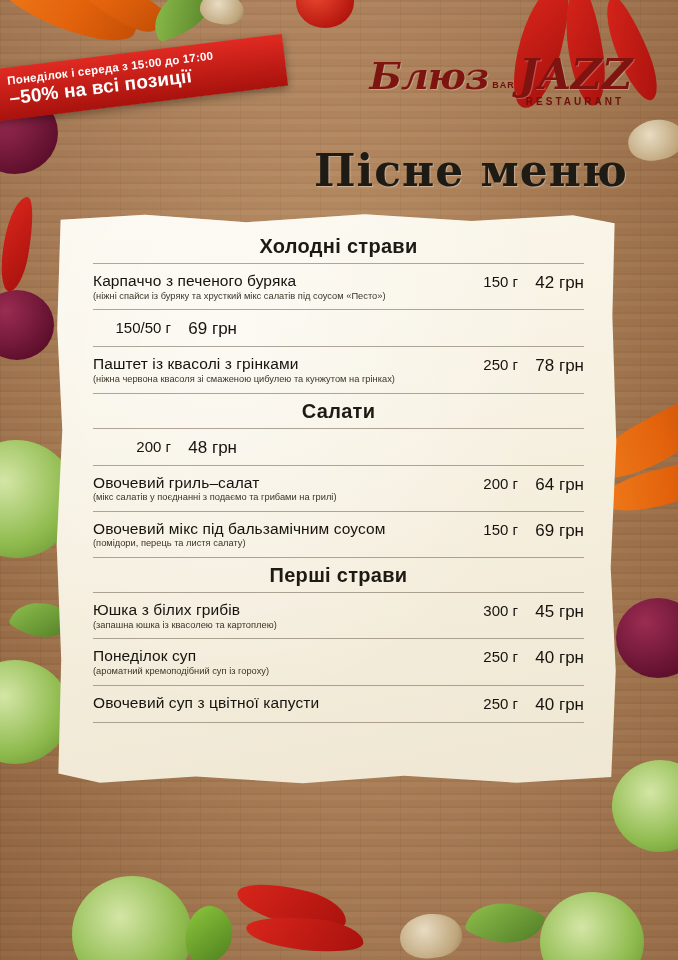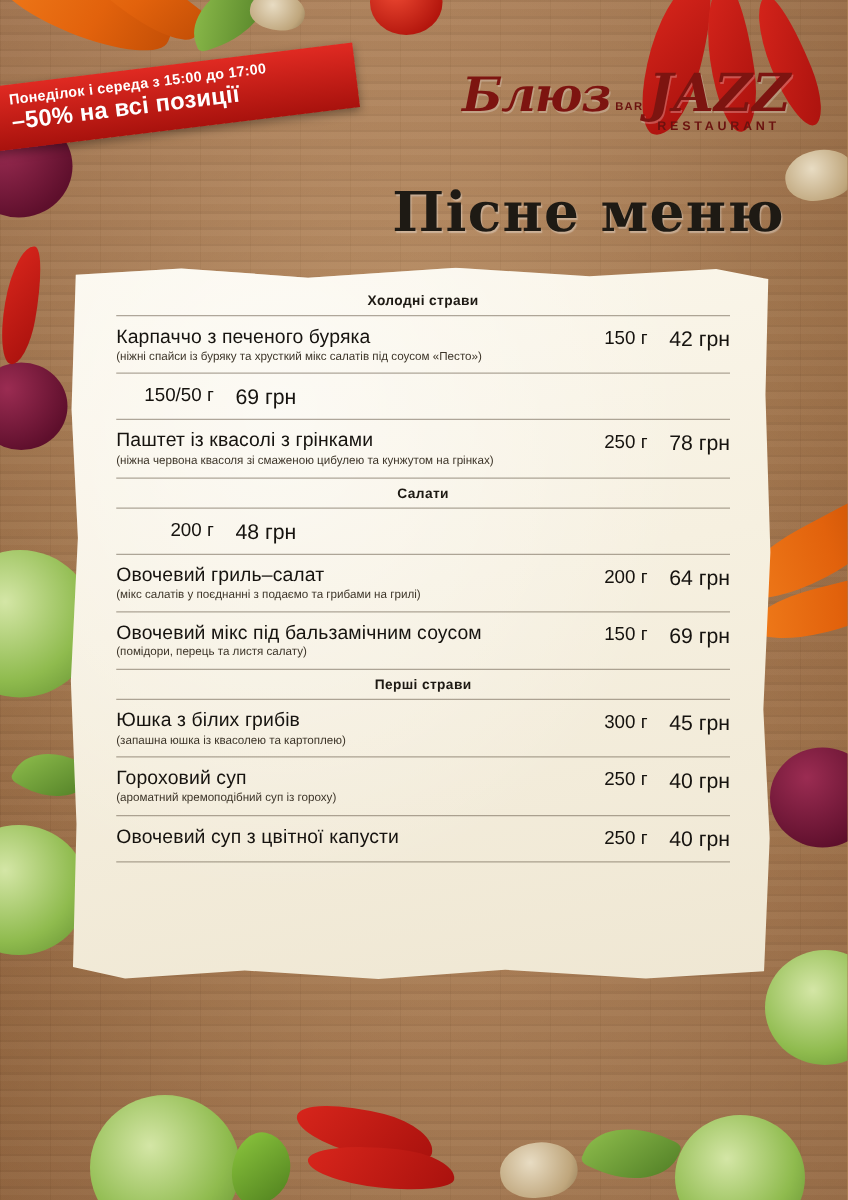--- a/index.html
+++ b/index.html
@@ -185,21 +185,21 @@
   .promo-main {
     font-size: 19px;
     font-weight: bold;
     letter-spacing: 0.2px;
     margin-top: 1px;
   }
 
   
   .section-head {
     text-align: center;
-    font-size: 11px;
+    font-size: 20px;
     font-weight: bold;
     color: #1d1913;
     letter-spacing: 0.3px;
     margin: 2px 0 5px;
     font-family: "Liberation Sans", sans-serif;
   }
   .section-head.first { margin-top: 0; }
 
   .rule {
     height: 1px;
@@ -353,21 +353,21 @@
         <div class="item-left">
           <div class="item-name">Юшка з білих грибів</div>
           <div class="item-desc">(запашна юшка із квасолею та картоплею)</div>
         </div>
         <div class="item-weight">300 г</div>
         <div class="item-price">45 грн</div>
       </div>
       <div class="rule"></div>
       <div class="item">
         <div class="item-left">
-          <div class="item-name">Гороховий суп</div>
+          <div class="item-name">Понеділок суп</div>
           <div class="item-desc">(ароматний кремоподібний суп із гороху)</div>
         </div>
         <div class="item-weight">250 г</div>
         <div class="item-price">40 грн</div>
       </div>
       <div class="rule"></div>
       <div class="item">
         <div class="item-left">
           <div class="item-name">Овочевий суп з цвітної капусти</div>
         </div>

